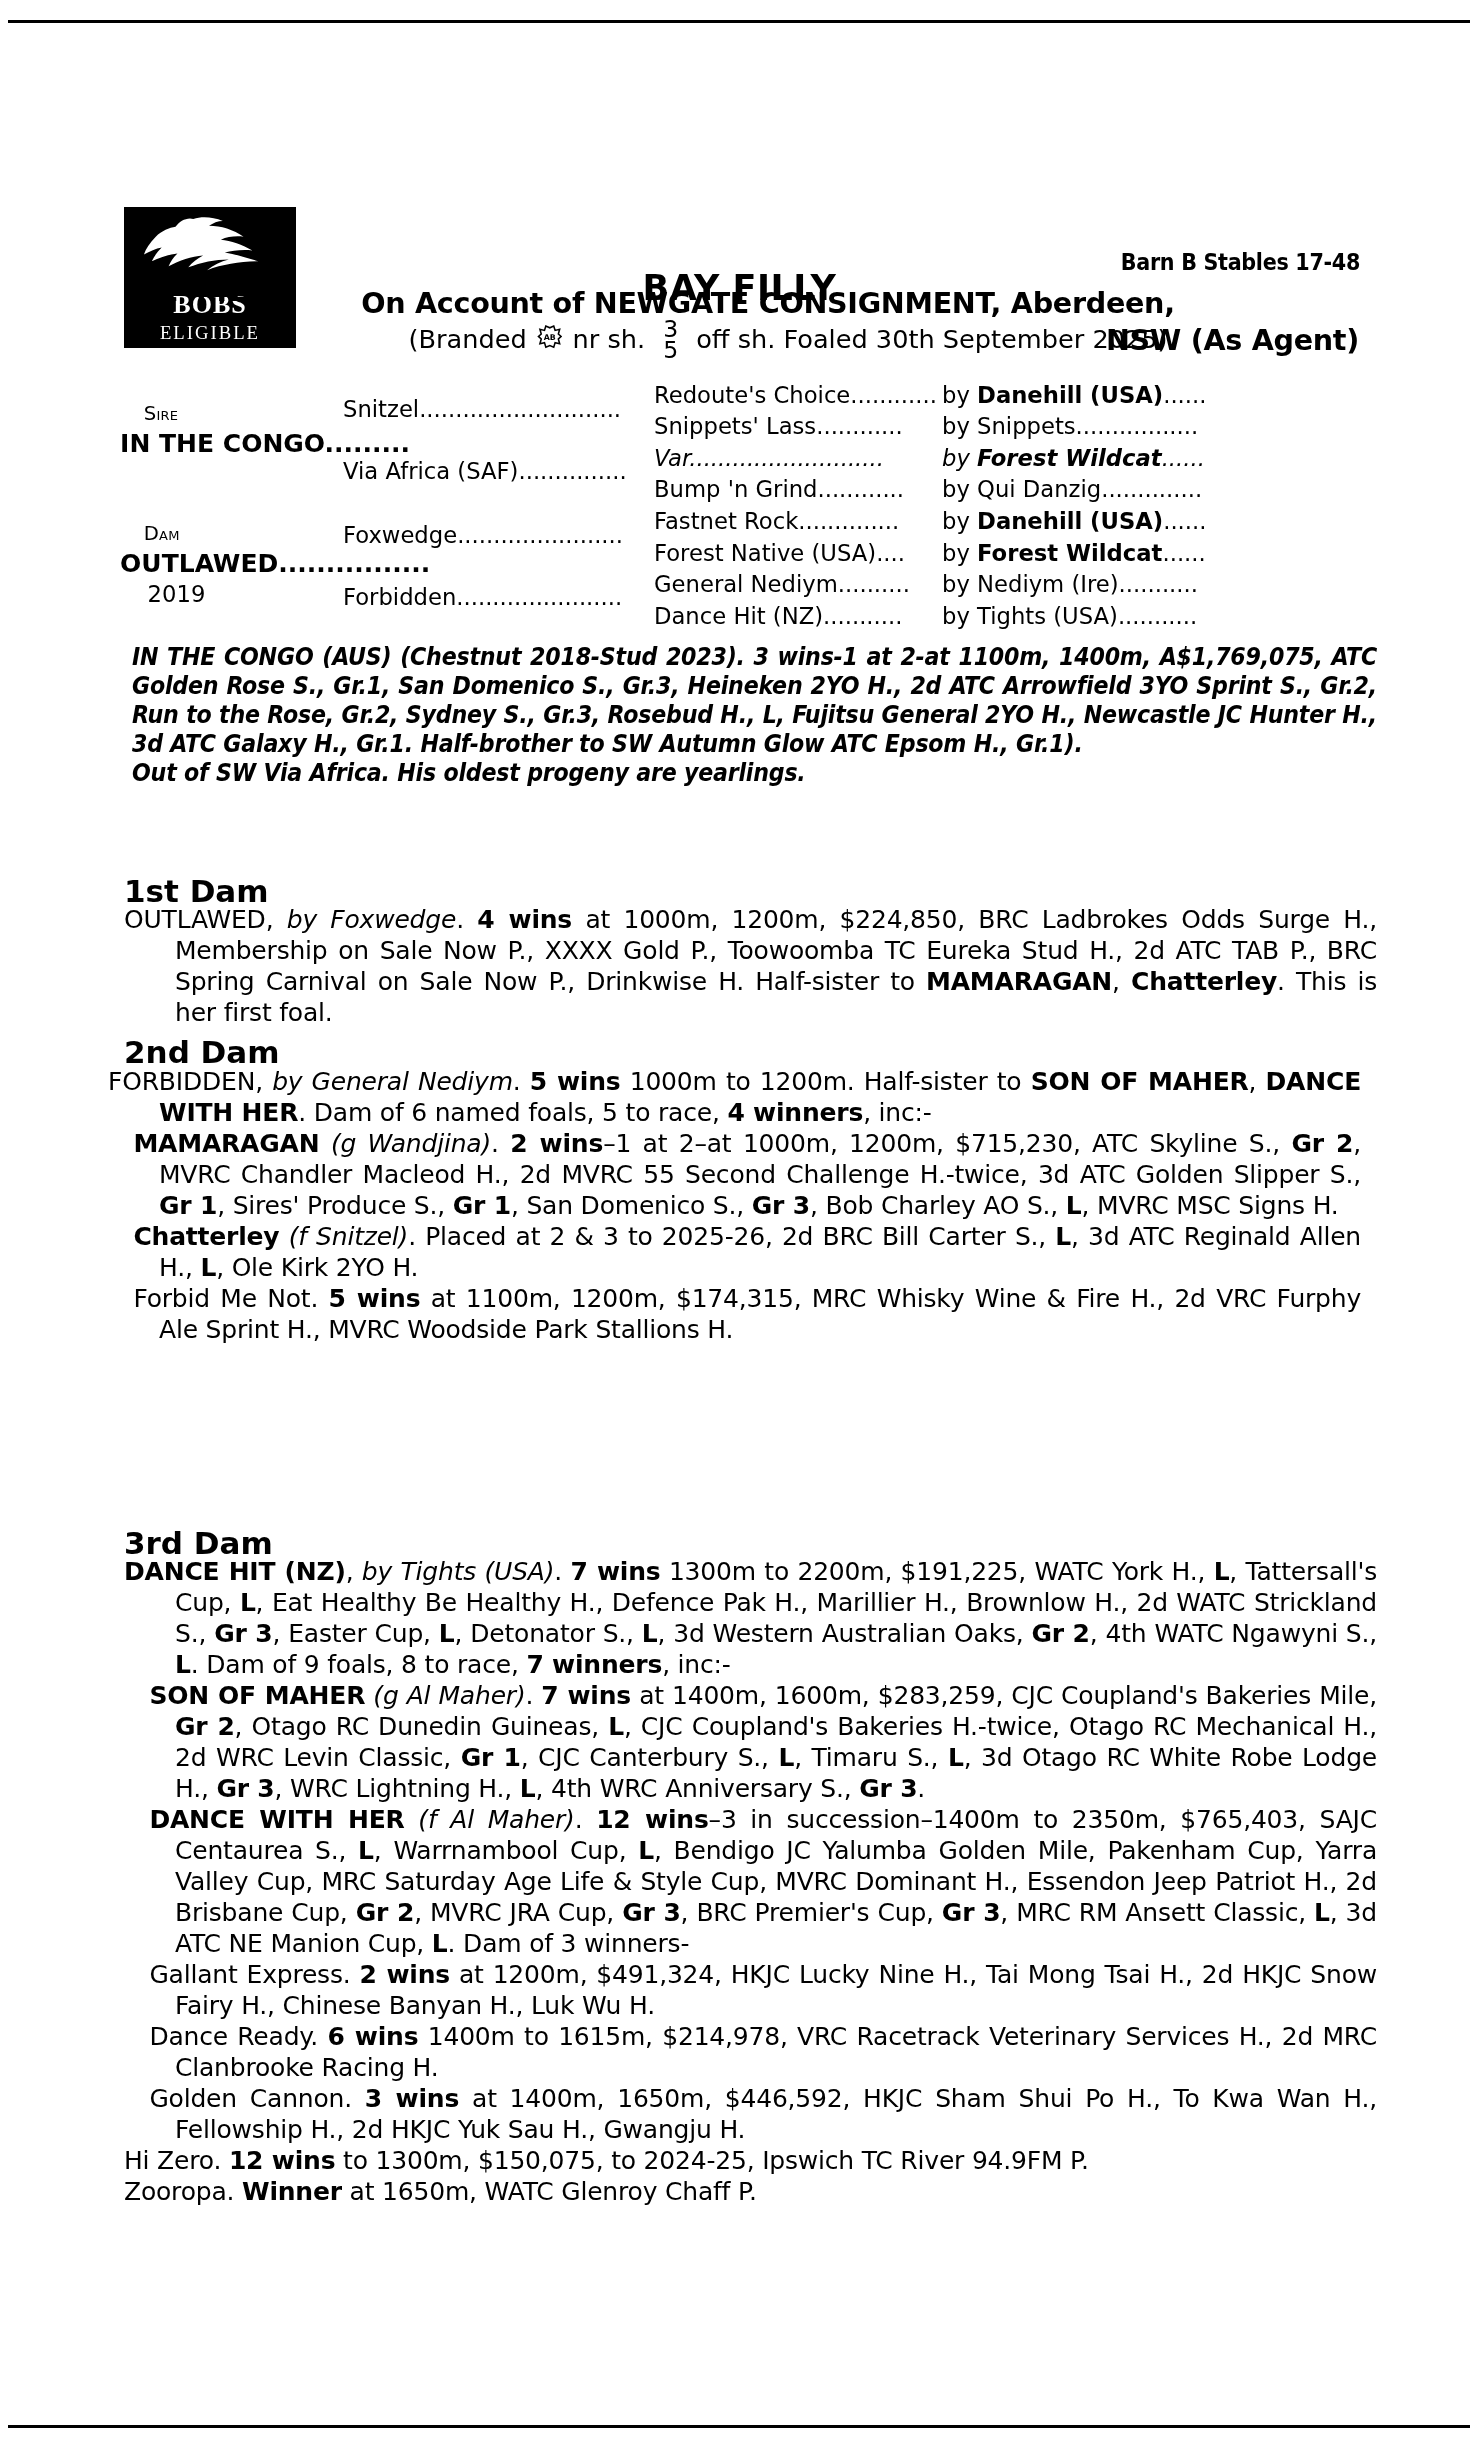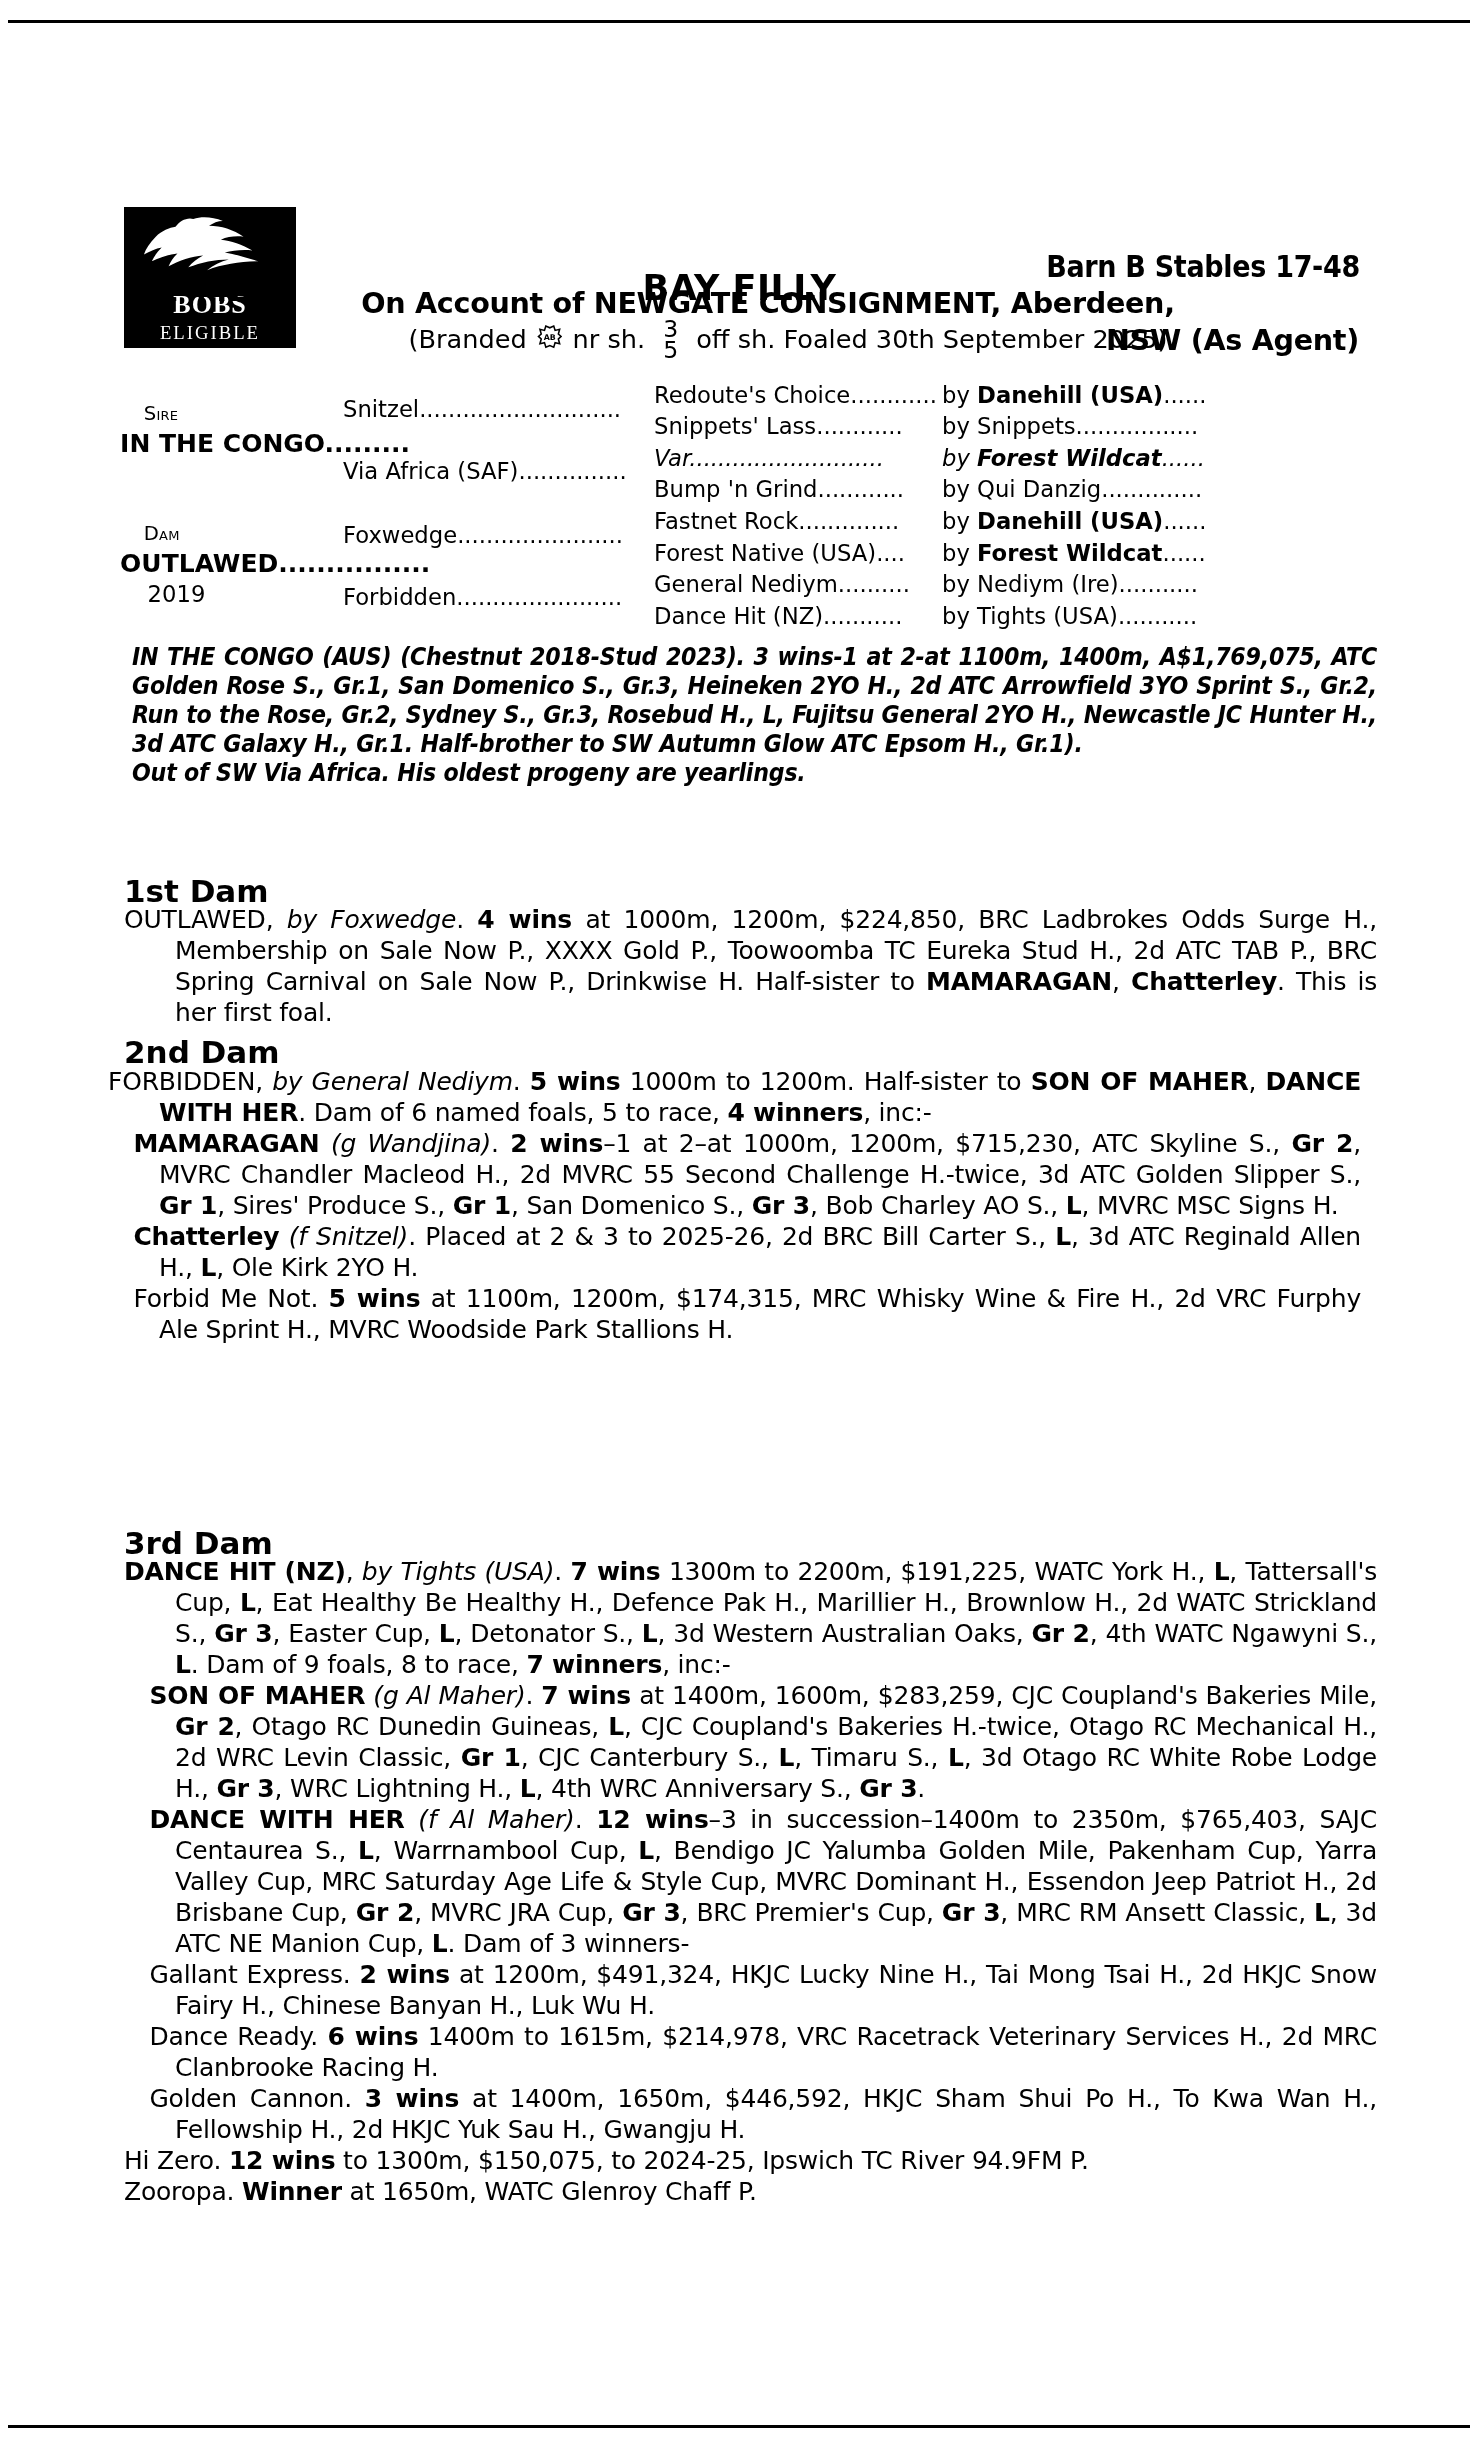--- a/index.html
+++ b/index.html
@@ -45,21 +45,21 @@
     text-align:center;
     color:#fff;
     font-family:"Liberation Serif", serif;
     font-size:18.7px; font-weight:400; letter-spacing:2px;
     line-height:19.7px;
   }
 
   .barn-line {
     position:absolute; left:296px; top:150px; width:1064px;
     text-align:right;
-    font-size:30px; font-weight:700;
+    font-size:23px; font-weight:700;
     font-family:"DejaVu Sans", sans-serif;
     font-stretch:condensed;
     letter-spacing:-0.3px;
   }
   .acct-line {
     position:absolute; left:177px; top:187px; width:1182px;
     text-align:center;
     font-size:28.6px; font-weight:700;
     font-family:"DejaVu Sans", sans-serif;
     letter-spacing:-0.3px;

